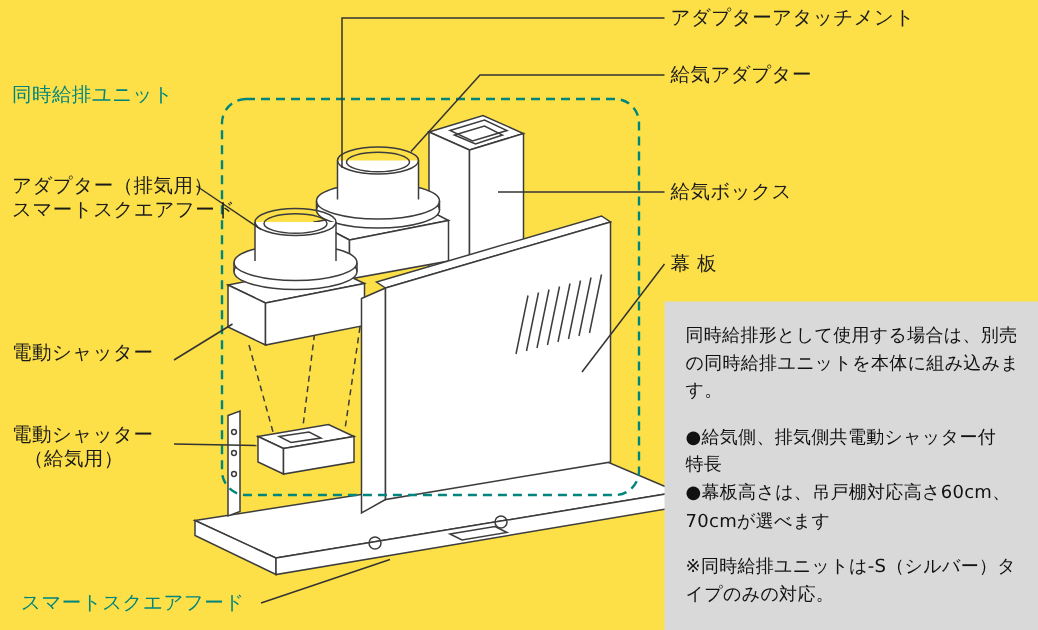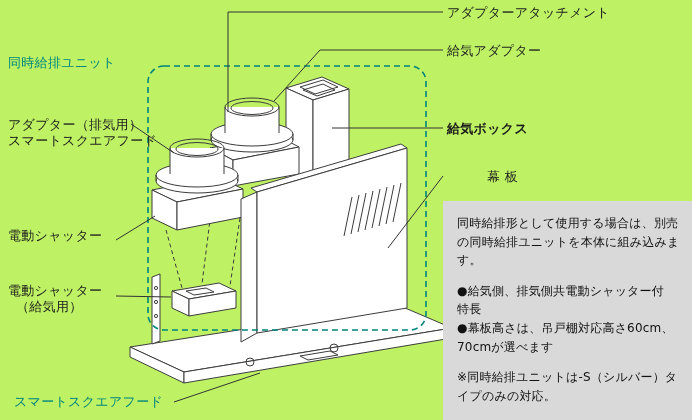--- a/index.html
+++ b/index.html
@@ -1,21 +1,21 @@
 <!DOCTYPE html>
 <html><head>
 <meta charset="utf-8">
 <style>
   html,body{margin:0;padding:0;}
   body{
     width:692px;height:420px;
     font-family:"DejaVu Sans","Liberation Sans",sans-serif;
     background:#fff;
   }
-  .canvas{position:relative;width:692px;height:420px;background:#bef264;overflow:hidden;}
+  .canvas{position:relative;width:692px;height:420px;background:#fde047;overflow:hidden;}
   svg.art{position:absolute;left:0;top:0;}
 
   .lbl{
     position:absolute;
     font-size:13px;
     color:#1b1b1b;
     line-height:16px;
     white-space:nowrap;
     letter-spacing:0.3px;
   }
@@ -137,23 +137,23 @@
       <path d="M116,240 L155,216"></path>
       <path d="M116,296 L171,297"></path>
       <path d="M174,402 L260,373"></path>
     </g>
   </svg>
 
   <div class="lbl" style="left:447px;top:5px;">アダプターアタッチメント</div>
 
   <div class="lbl" style="left:447px;top:43px;">給気アダプター</div>
 
-  <div class="lbl" style="left:447px;top:121px;font-weight:bold;">給気ボックス</div>
+  <div class="lbl" style="left:447px;top:121px;">給気ボックス</div>
 
-  <div class="lbl" style="left:447px;top:169px;margin-left:40px;">幕 板</div>
+  <div class="lbl" style="left:447px;top:169px;">幕 板</div>
 
   <div class="lbl teal" style="left:8px;top:55px;">同時給排ユニット</div>
 
   <div class="lbl" style="left:8px;top:117px;">
     <span class="line">アダプター（排気用）</span>
     <span class="line">スマートスクエアフード</span>
   </div>
 
   <div class="lbl" style="left:8px;top:228px;">
     <span class="line">電動シャッター</span>

